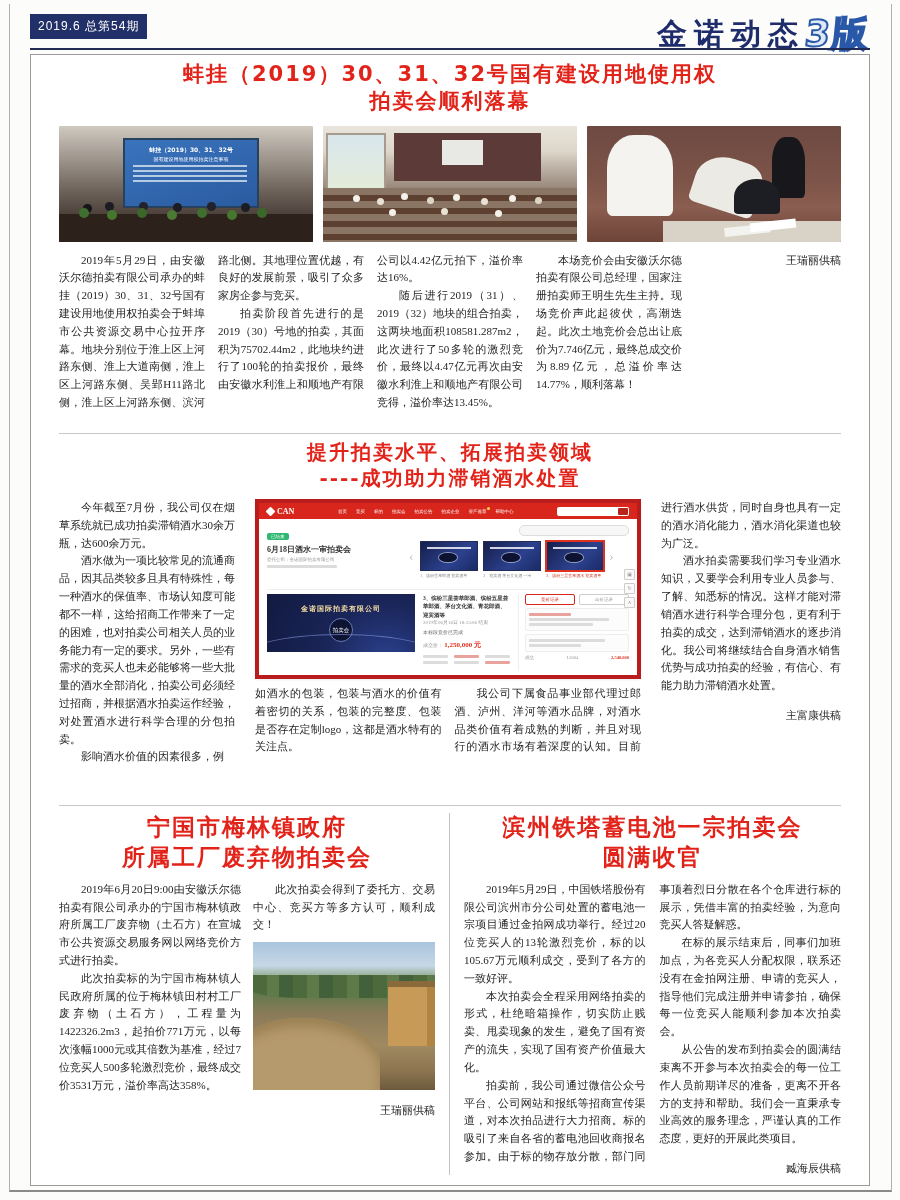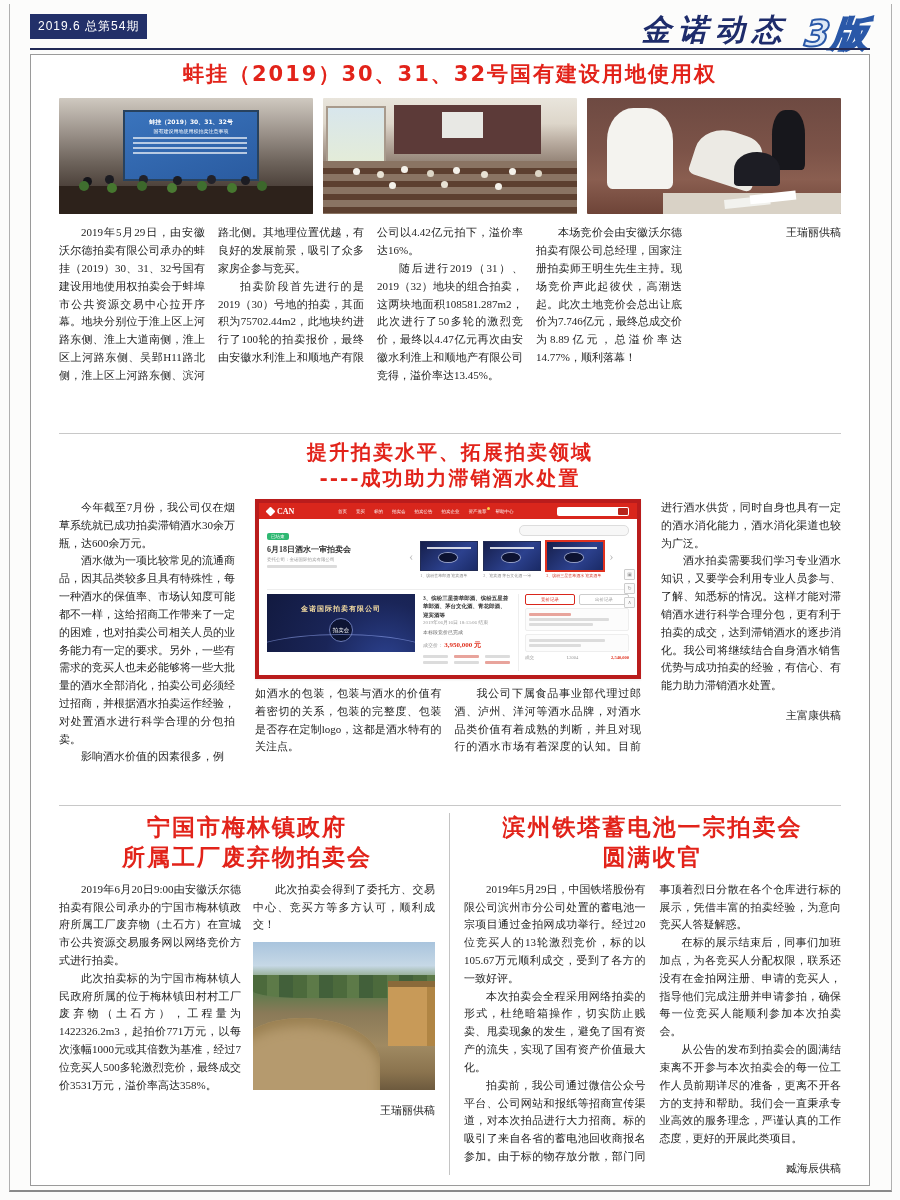--- a/index.html
+++ b/index.html
@@ -8,21 +8,21 @@
     font-family:"Liberation Serif","DejaVu Serif",serif;color:#242424;
     overflow:hidden;
   }
   .frame{position:absolute;left:9px;right:8px;top:4px;bottom:8px;
     border-left:1px solid #b0b0b0;border-right:1px solid #b0b0b0;border-bottom:2px solid #8a8a8a;
     pointer-events:none;}
   
   .header{position:absolute;top:10px;left:30px;right:30px;height:36px;}
   .issue-box{display:inline-block;background:#223069;color:#fff;font-size:12px;
     font-family:"Liberation Sans",sans-serif;padding:4px 8px;margin-top:4px;letter-spacing:1px;}
-  .mast-wrap{position:absolute;right:0;top:0;display:flex;align-items:flex-start;gap:16px;font-style:italic;}
+  .mast-wrap{position:absolute;right:0;top:0;display:flex;align-items:center;}
   .masthead{font-family:"DejaVu Serif",serif;font-weight:bold;color:#1e2c6b;
     font-size:30px;letter-spacing:7px;}
   .page-no{font-family:"DejaVu Sans",sans-serif;font-weight:900;font-size:36px;
     color:#dde8f6;-webkit-text-stroke:2px #2a58a8;transform:skewX(-6deg);letter-spacing:2px;}
   .header-rule{position:absolute;top:48px;left:30px;right:30px;border-top:2px solid #222a56;}
   
   .content{position:absolute;top:54px;left:30px;right:30px;bottom:14px;
     border:1px solid #9a9a9a;background:#fff;overflow:hidden;}
   .sep-h{position:absolute;left:28px;right:28px;border-top:1px solid #c8c8c8;}
   
@@ -162,20 +162,21 @@
     <span class="page-no">3版</span>
   </div>
 </div>
 <div class="header-rule"></div>
 
 <div class="content">
 
   <div class="a1">
     <div class="red-title">
       <div>蚌挂（2019）30、31、32号国有建设用地使用权</div>
+      <div>拍卖会顺利落幕</div>
     </div>
     <div class="photos">
       <div class="photo ph1">
         <div class="screen">
           <div class="l1">蚌挂（2019）30、31、32号</div>
           <div class="l2">国有建设用地使用权拍卖注意事项</div>
           <div class="bars">
               <i></i>
               <i></i>
               <i></i>
@@ -285,21 +286,21 @@
               <div class="bt">金诺国际拍卖有限公司</div>
               <div class="circ">拍卖会</div>
 
             </div>
             <div class="info">
               <div class="item-line">3、缤纷三星荟萃郎酒、缤纷五星荟萃郎酒、茅台文化酒、青花郎酒、迎宾酒等</div>
               <div class="date">2019年06月16日 18:13:06 结束</div>
               <div class="status">本标段竞价已完成</div>
               <div class="price">
                 <span class="lab">成交价：</span>
-                <span class="val">3,950,000 元</span>
+                <span class="val">1,250,000 元</span>
               </div>
               <div class="pairbars">
                 <div class="bar"></div>
                   <div class="bar red"></div>
                   <div class="bar"></div>
               </div>
               <div class="pairbars">
                 <div class="bar"></div>
                   <div class="bar"></div>
                   <div class="bar red"></div>

